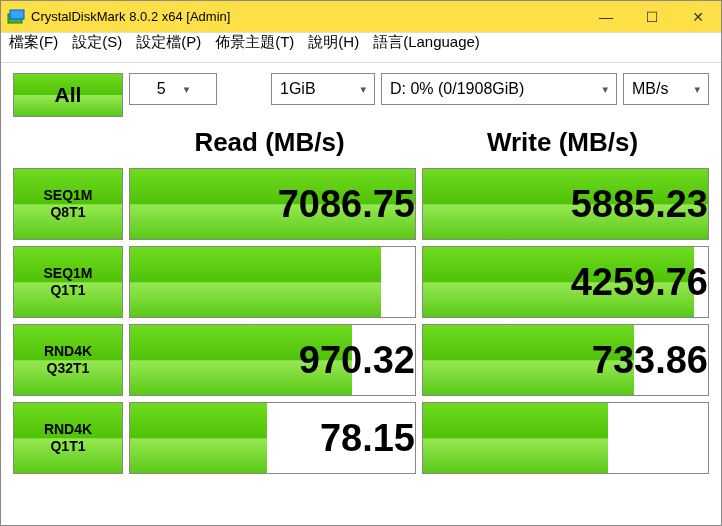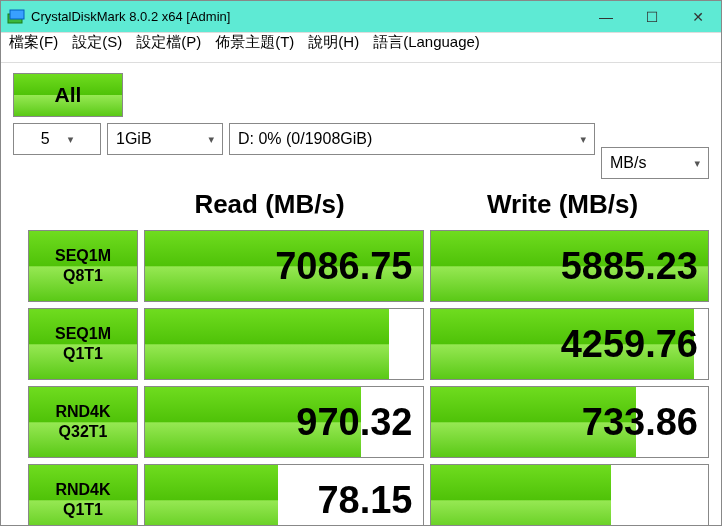--- a/index.html
+++ b/index.html
@@ -8,21 +8,21 @@
   background: #fff;
   width: 722px;
   height: 526px;
   overflow: hidden;
   border: 1px solid #888;
 }
 .titlebar {
   height: 32px;
   display: flex;
   align-items: center;
-  background: #5eead4;
+  background: #fde047;
   border-bottom: 1px solid #ddd;
   padding-left: 6px;
 }
 .titlebar-icon {
   width: 18px; height: 18px;
   margin-right: 6px;
   display: inline-flex; align-items: center; justify-content: center;
 }
 .titlebar-title { font-size: 13px; color: #000; flex: 1; }
 .winbtn {
@@ -39,42 +39,41 @@
   gap: 14px;
 }
 .menubar span { cursor: default; }
 .content {
   padding: 10px 12px;
 }
 .toprow {
   display: flex;
   gap: 6px;
   margin-bottom: 4px;
-  flex-direction: column;
 }
 .allbtn {
   width: 110px; height: 44px;
   background: linear-gradient(to bottom, #6fdc1f 0%, #4fc208 50%, #96e853 51%, #5ac916 100%);
   border: 1px solid #888;
   display: flex; align-items: center; justify-content: center;
   font-size: 21px; font-weight: bold;
   color: #000;
 }
 .sel {
   height: 32px;
   border: 1px solid #888;
   background: #fff;
   display: flex; align-items: center; justify-content: space-between;
   padding: 0 8px;
   font-size: 16px;
 }
 .sel.runs { width: 88px; justify-content: center; gap: 18px; }
-.sel.size { width: 116px; }
+.sel.size { width: 104px; margin-left: 48px; }
 .sel.drive { flex: 1; }
-.sel.unit { width: 108px; margin-top: 24px; }
+.sel.unit { width: 86px; }
 .chev { font-size: 11px; color: #555; }
 .headrow {
   display: flex;
   margin-top: 2px;
 }
 .rowlbl-spacer { width: 110px; }
 .colhead {
   flex: 1;
   text-align: center;
   font-size: 26px;
@@ -84,29 +83,28 @@
 .datarow {
   display: flex;
   gap: 6px;
   margin-bottom: 6px;
 }
 .rowbtn {
   width: 110px; height: 72px;
   background: linear-gradient(to bottom, #6fdc1f 0%, #4fc208 50%, #96e853 51%, #5ac916 100%);
   border: 1px solid #888;
   display: flex; flex-direction: column; align-items: center; justify-content: center;
-  font-size: 16px; font-weight: bold; line-height: 1.25; margin-left: 15px;
+  font-size: 14px; font-weight: bold; line-height: 1.25;
 }
 .cell {
   flex: 1;
   height: 72px;
   border: 1px solid #888;
   position: relative;
   display: flex; align-items: center; justify-content: flex-end;
-  padding-right: 10px;
   font-size: 38px; font-weight: bold;
   overflow: hidden;
 }
 .cell .bar {
   position: absolute;
   left: 0; top: 0; bottom: 0;
   background: linear-gradient(to bottom, #6fdc1f 0%, #4fc208 50%, #96e853 51%, #5ac916 100%);
   z-index: 0;
 }
 .cell .val { position: relative; z-index: 1; }

